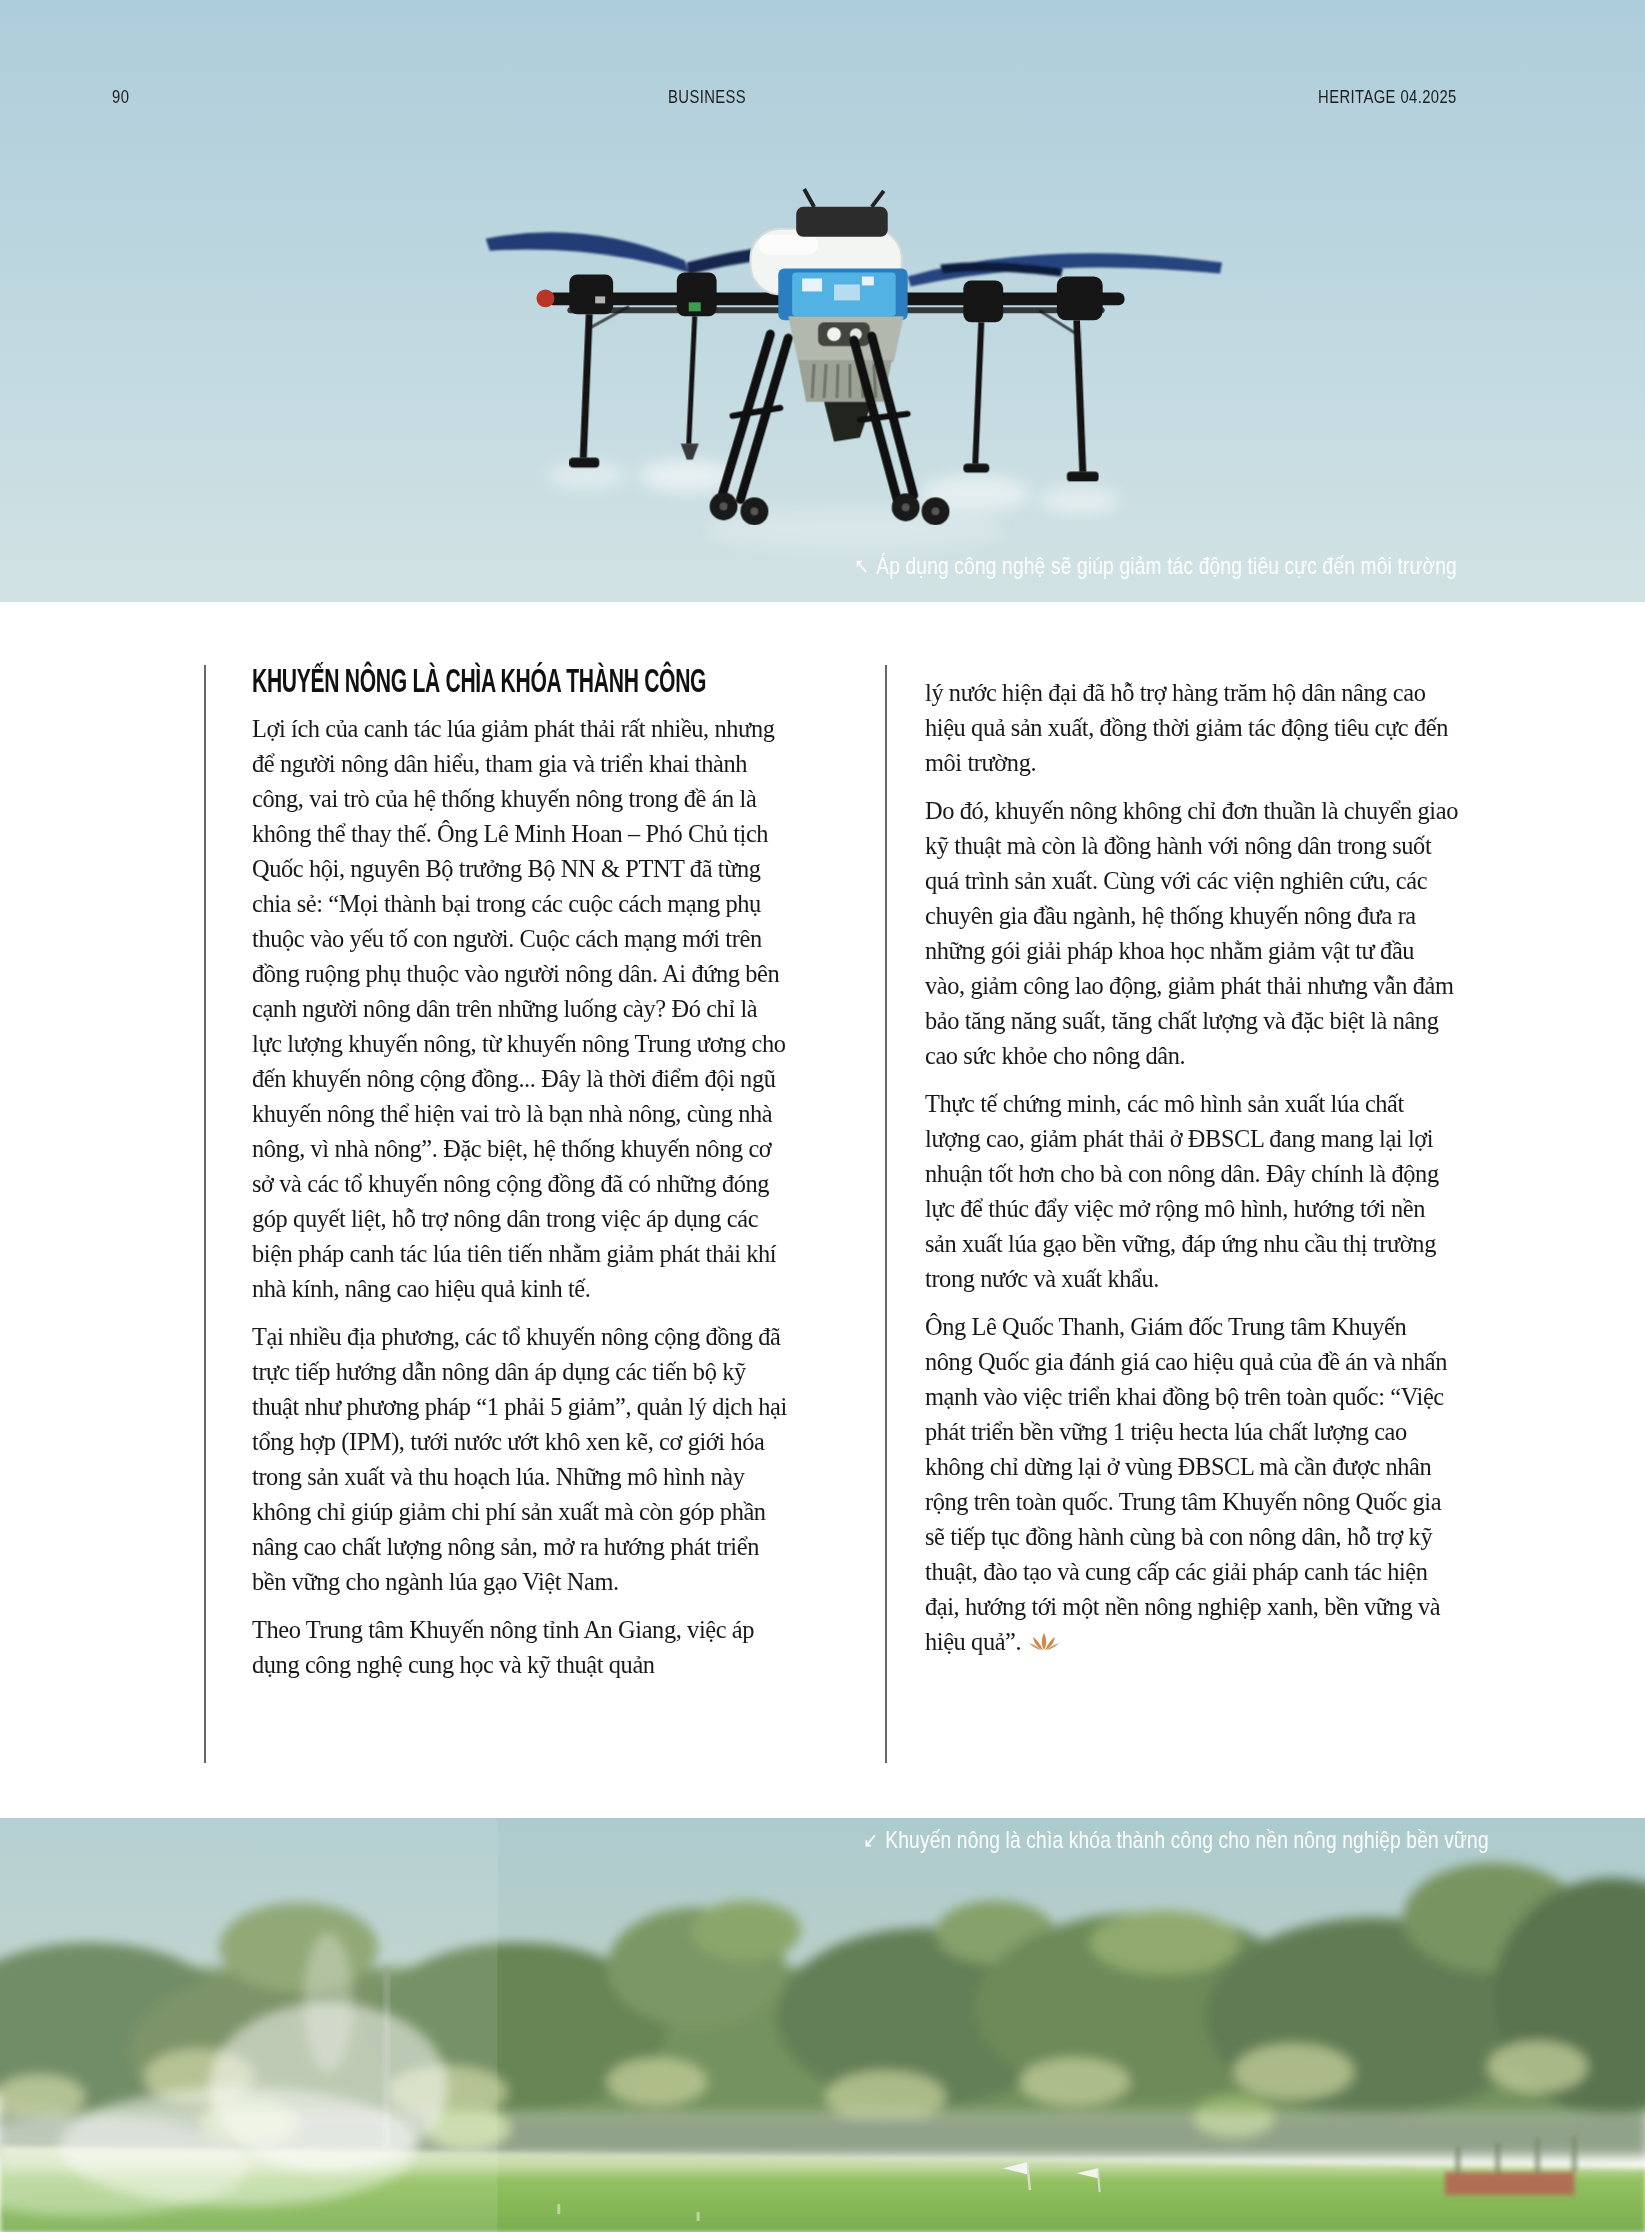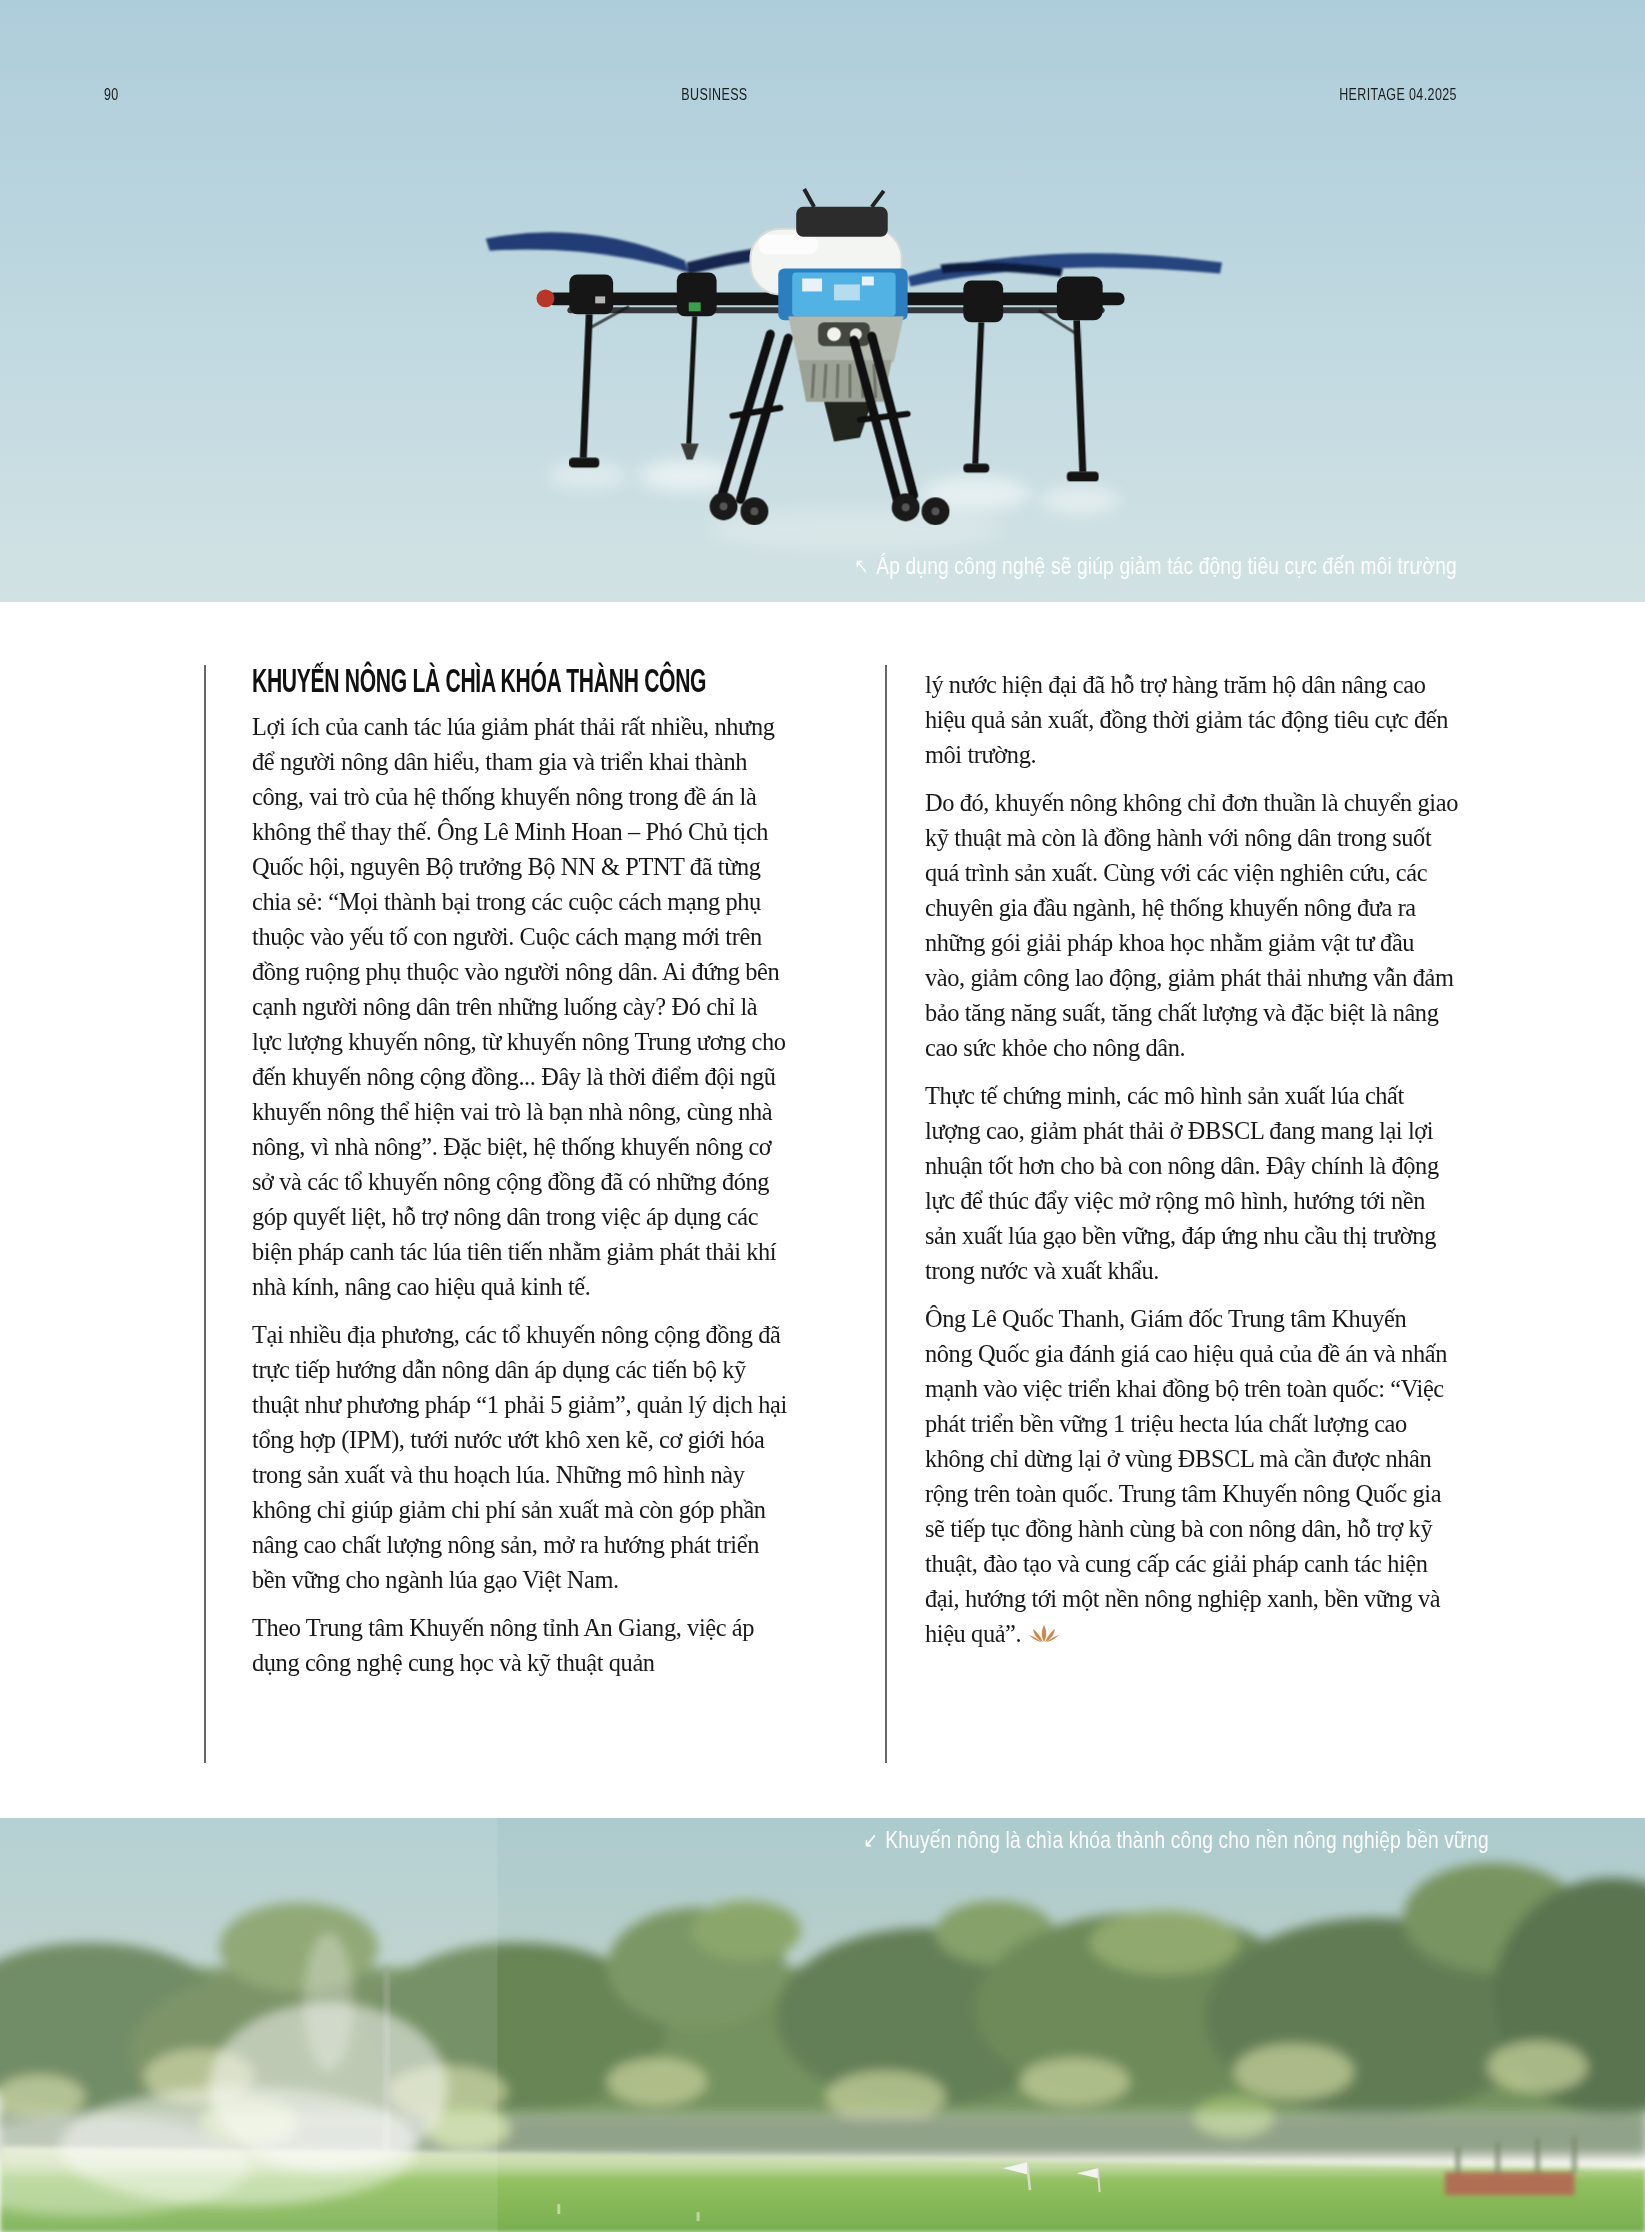--- a/index.html
+++ b/index.html
@@ -5,22 +5,22 @@
   html,body{margin:0;padding:0;background:#e9e9e9;}
   .page{position:relative;width:1646px;height:2233px;background:#ffffff;overflow:hidden;
         font-family:"Liberation Sans",sans-serif;}
 
   
   .photo-top{position:absolute;left:0;top:0;width:1646px;height:602px;
     background:linear-gradient(180deg,#aecdda 0%,#b9d4de 35%,#c6dce2 70%,#d2e2e3 100%);}
   .drone-svg{position:absolute;left:438px;top:177px;width:796px;height:398px;}
 
   
-  .header{position:absolute;top:86px;left:104px;right:189px;display:flex;
-    justify-content:space-between;align-items:baseline;color:#1d1d1d;font-size:16px;}
+  .header{position:absolute;top:86px;left:112px;right:189px;display:flex;
+    justify-content:space-between;align-items:baseline;color:#1d1d1d;font-size:19px;}
   .header .hitem{letter-spacing:0.5px;transform:scaleX(.78);}
   .h-left{transform-origin:0 50%;}
   .h-center{transform-origin:50% 50%;}
   .h-right{transform-origin:100% 50%;}
 
   
   .photo-caption{position:absolute;color:#ffffff;font-size:23.4px;white-space:nowrap;
     transform:scaleX(.82);transform-origin:100% 50%;letter-spacing:0.2px;}
   .photo-caption .arrow{font-size:21px;margin-right:9px;position:relative;top:-1px;}
   .caption-top{right:189px;top:553px;}
@@ -29,21 +29,21 @@
   
   .rule{position:absolute;top:665px;height:1098px;width:2px;background:#686868;}
   .rule-left{left:204px;}
   .rule-right{left:885px;}
   .col{position:absolute;top:663px;width:537px;color:#191919;}
   .col-left{left:252px;}
   .col-right{left:925px;width:533px;}
   .article-heading{margin:0 0 10px 0;font-family:"Liberation Sans",sans-serif;font-weight:700;
     font-size:33px;line-height:36px;letter-spacing:-0.5px;color:#111;
     transform:scaleX(.64);transform-origin:0 50%;white-space:nowrap;}
-  .col p{margin:4px 0 13px 0;font-family:"Liberation Serif",serif;font-size:24.4px;
+  .col p{margin:12px 0 13px 0;font-family:"Liberation Serif",serif;font-size:24.4px;
     line-height:35px;letter-spacing:-0.4px;text-align:left;}
   .end-mark{display:inline-block;width:30px;height:21px;margin-left:8px;vertical-align:-2px;}
 
   
   .photo-bottom{position:absolute;left:0;top:1818px;width:1646px;height:415px;overflow:hidden;padding-left:32px;}
   .photo-bottom svg{position:absolute;left:0;top:0;}
 </style>
 </head>
 <body>
 

